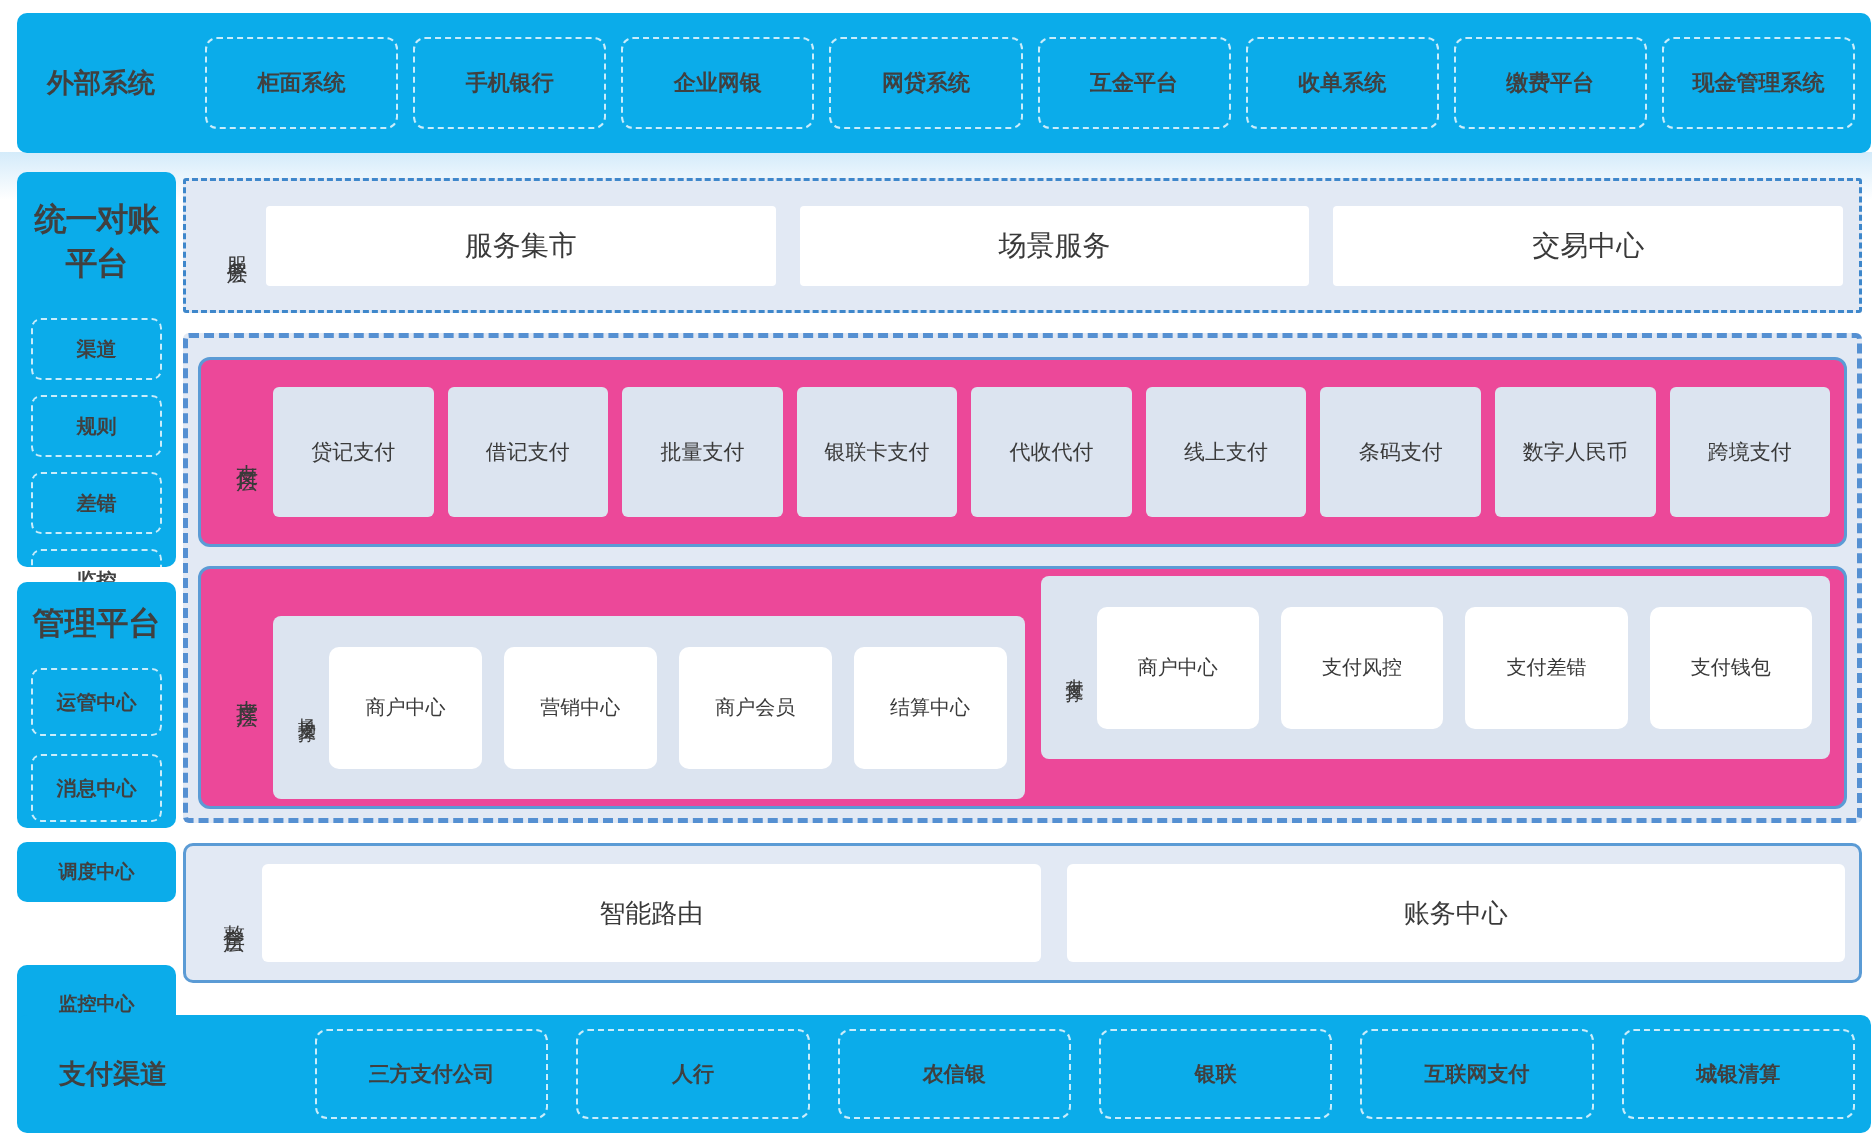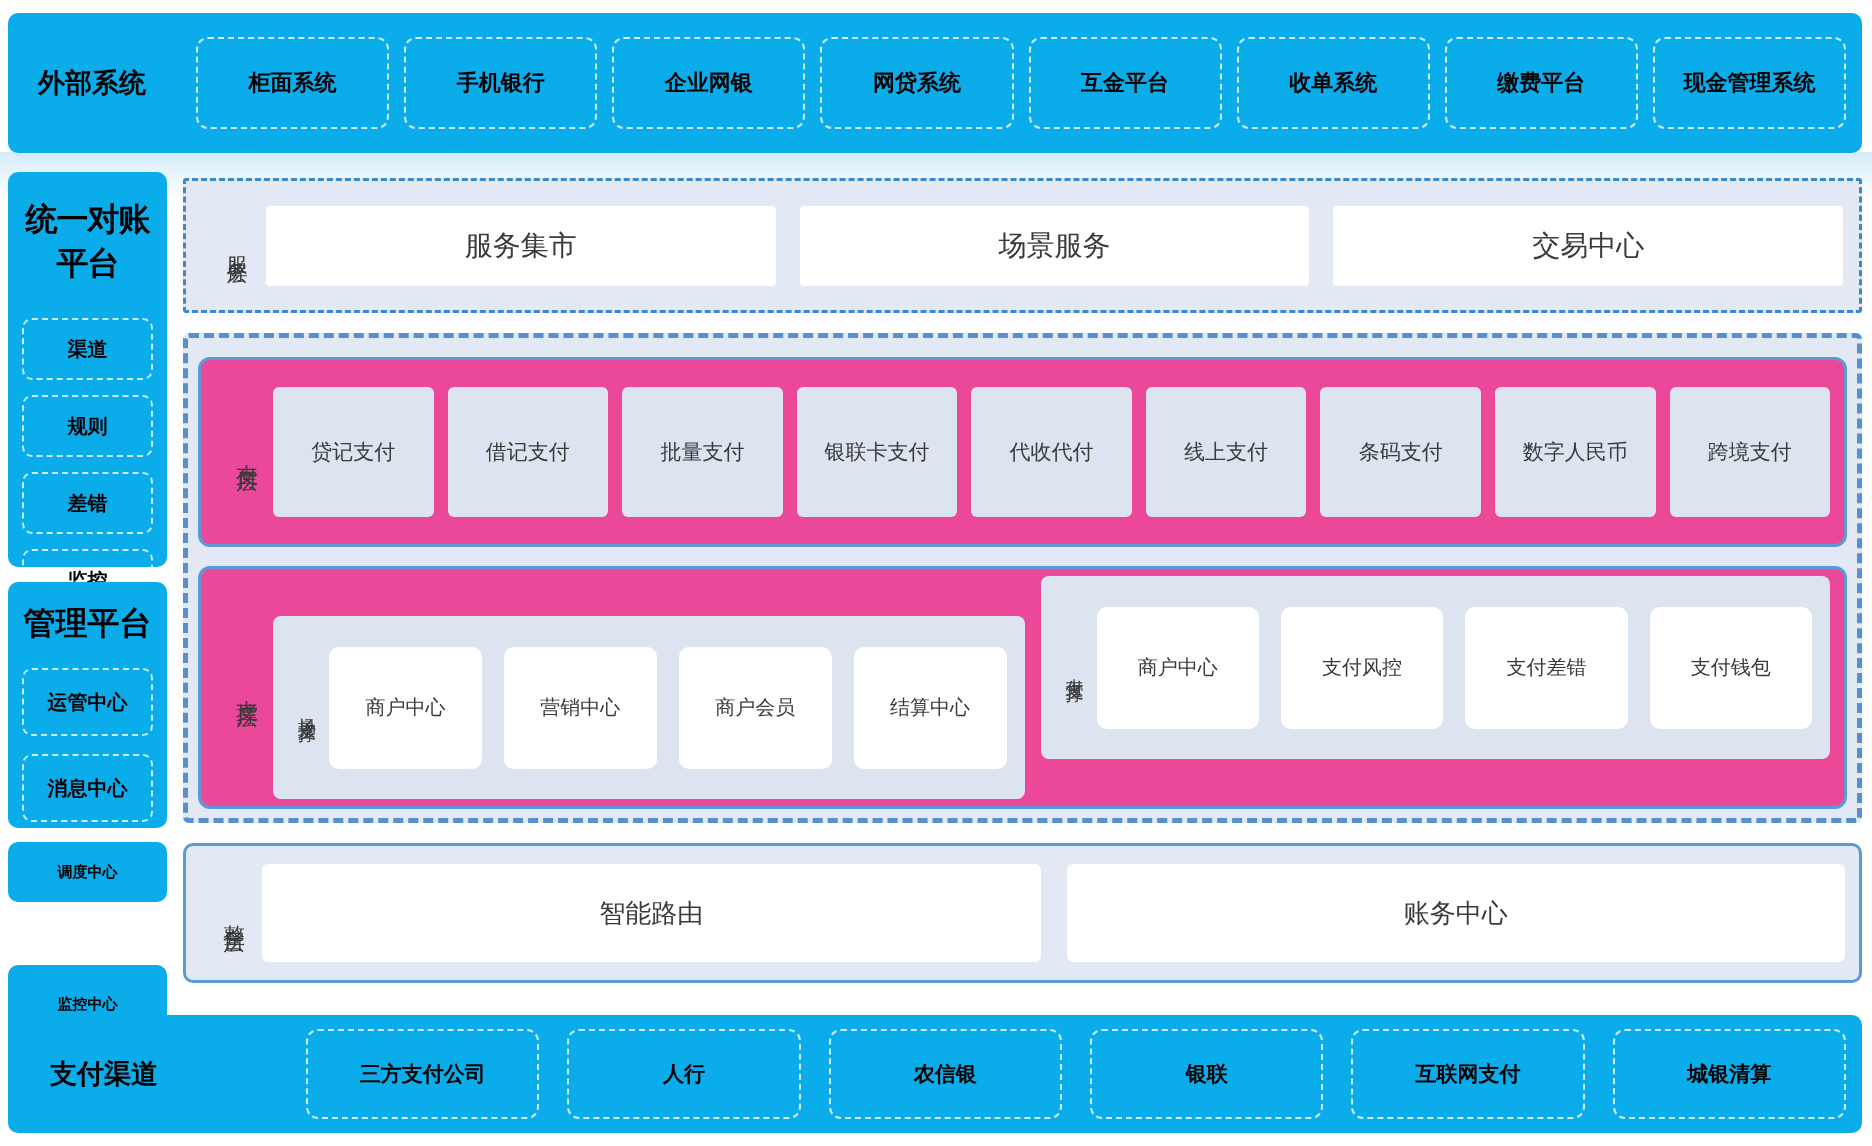--- a/index.html
+++ b/index.html
@@ -4,21 +4,21 @@
 <style>
   * { margin:0; padding:0; box-sizing:border-box; }
   html,body { width:1872px; height:1146px; background:#ffffff;
     font-family:"Liberation Sans","DejaVu Sans",sans-serif; }
   .page { position:relative; width:1872px; height:1146px; overflow:hidden; }
 
   .bg-band { position:absolute; left:0; top:152px; width:100%; height:48px;
     background:linear-gradient(180deg,#d4ebfa 0%,#ffffff 100%); }
 
   
-  .blue { background:#0bacea; color:#000000; border-radius:10px; }
+  .blue { background:#0bacea; color:#404040; border-radius:10px;margin-left:9px; }
   .hbar { position:absolute; left:8px; width:1854px; display:flex; align-items:center; }
   .top-bar { top:13px; height:140px; padding:0 16px 0 30px; }
   .bottom-bar { top:1015px; height:118px; padding:0 16px 0 42px; }
   .bar-title { font-size:27px; font-weight:bold; white-space:nowrap; }
   .top-bar .bar-title { width:132px; }
   .bottom-bar .bar-title { width:208px; }
   .bar-items { flex:1; display:flex; gap:15px; margin-left:26px; }
   .bottom-bar .bar-items { margin-left:48px; gap:28px; }
   .bar-item { flex:1; display:flex; align-items:center; justify-content:center;
     border:2px dashed rgba(255,255,255,.78); border-radius:12px;
@@ -37,21 +37,21 @@
   .sb1 .side-title { padding-top:26px; margin-bottom:32px; letter-spacing:-1px; }
   .sb1 .side-items { gap:15px; }
   .sb1 .side-item { height:62px; }
   .sb2 { top:582px; height:246px; }
   .sb2 .side-title { padding-top:20px; margin-bottom:22px; }
   .sb2 .side-items { gap:18px; }
   .sb2 .side-item { height:68px; }
   .sb3 { top:842px; height:60px; }
   .sb4 { top:965px; height:78px;text-align:center; }
   .solo { display:flex; align-items:center; justify-content:center;
-    font-size:15px; font-weight:bold; }
+    font-size:19px; font-weight:bold; }
 
   
   .layer { position:absolute; left:183px; width:1679px; color:#3a3a3a; }
   .vlabel { display:flex; align-items:center; justify-content:center;
     writing-mode:vertical-rl; text-orientation:upright;
     font-size:22px; letter-spacing:4px; color:#3a3a3a; }
 
   .service-layer { top:178px; height:135px; background:#e2e9f4;
     border:3px dashed #3e87cb; border-radius:3px;
     display:flex; align-items:center; padding:0 16px 0 22px; }

